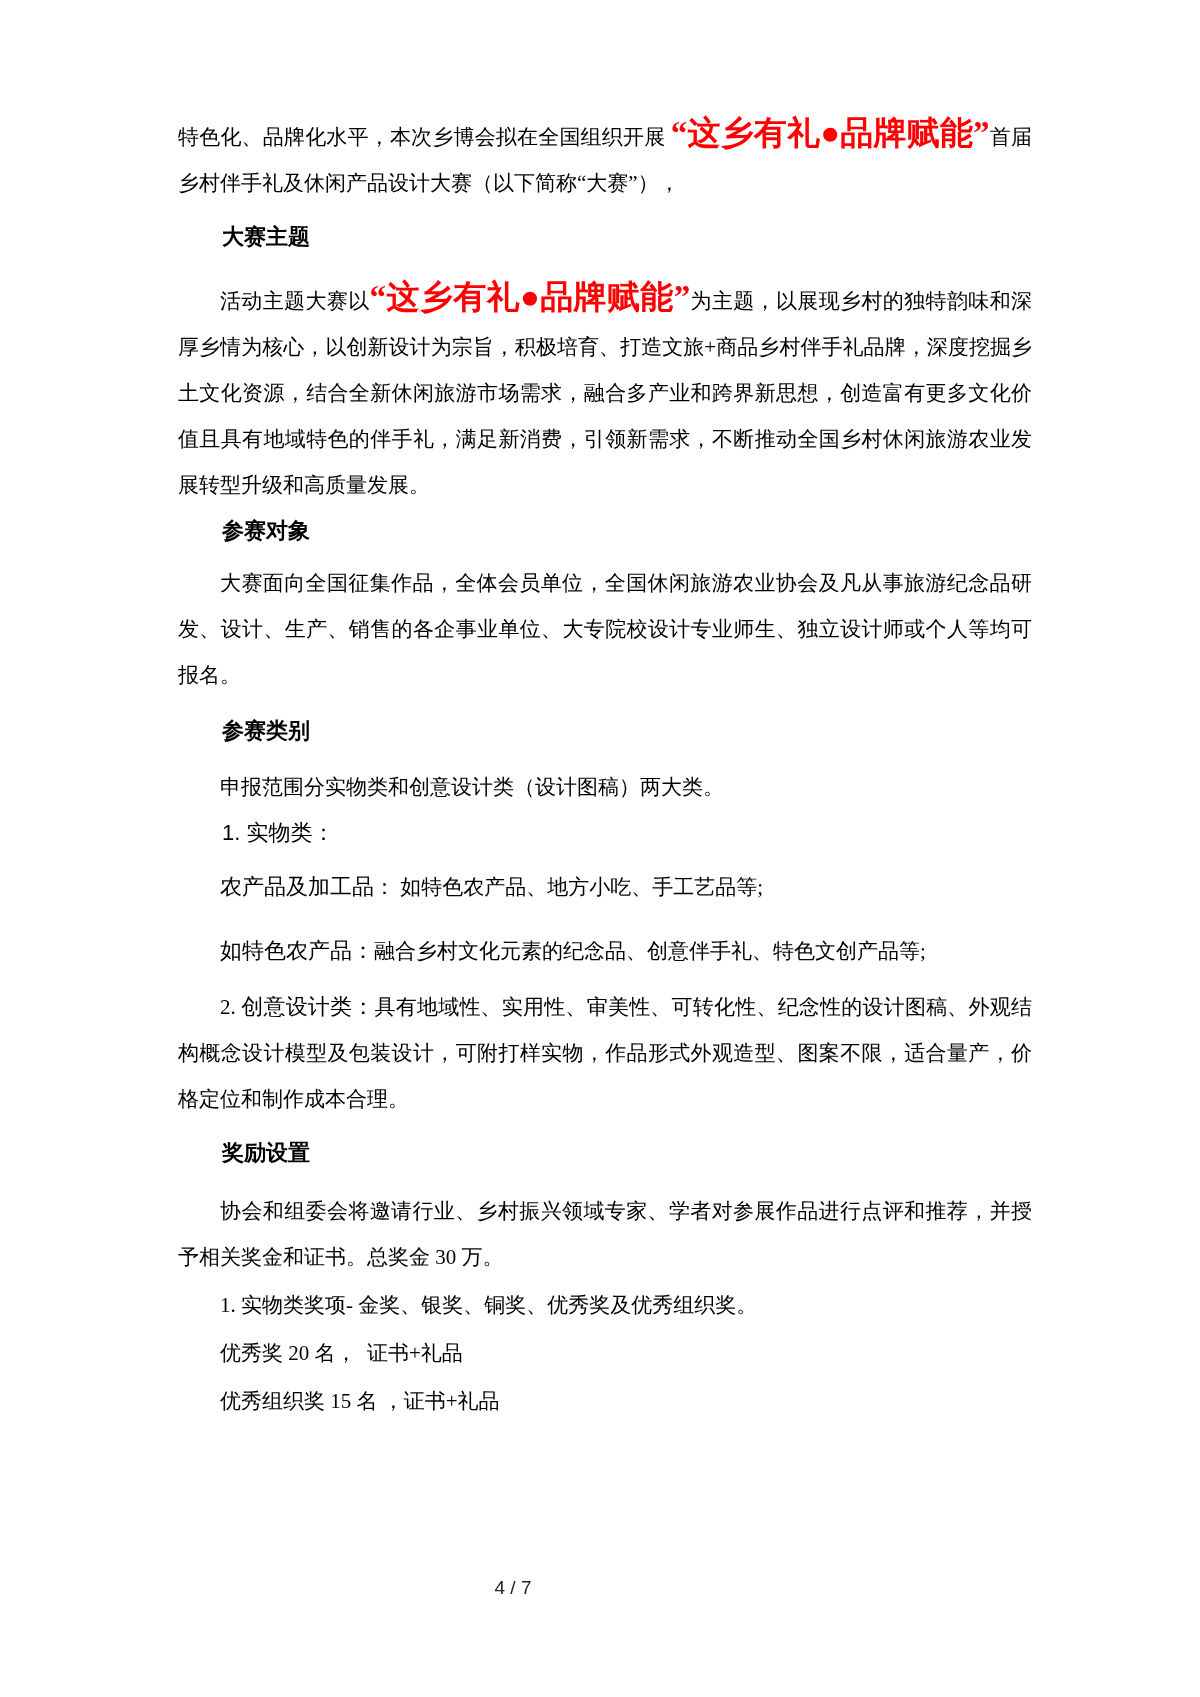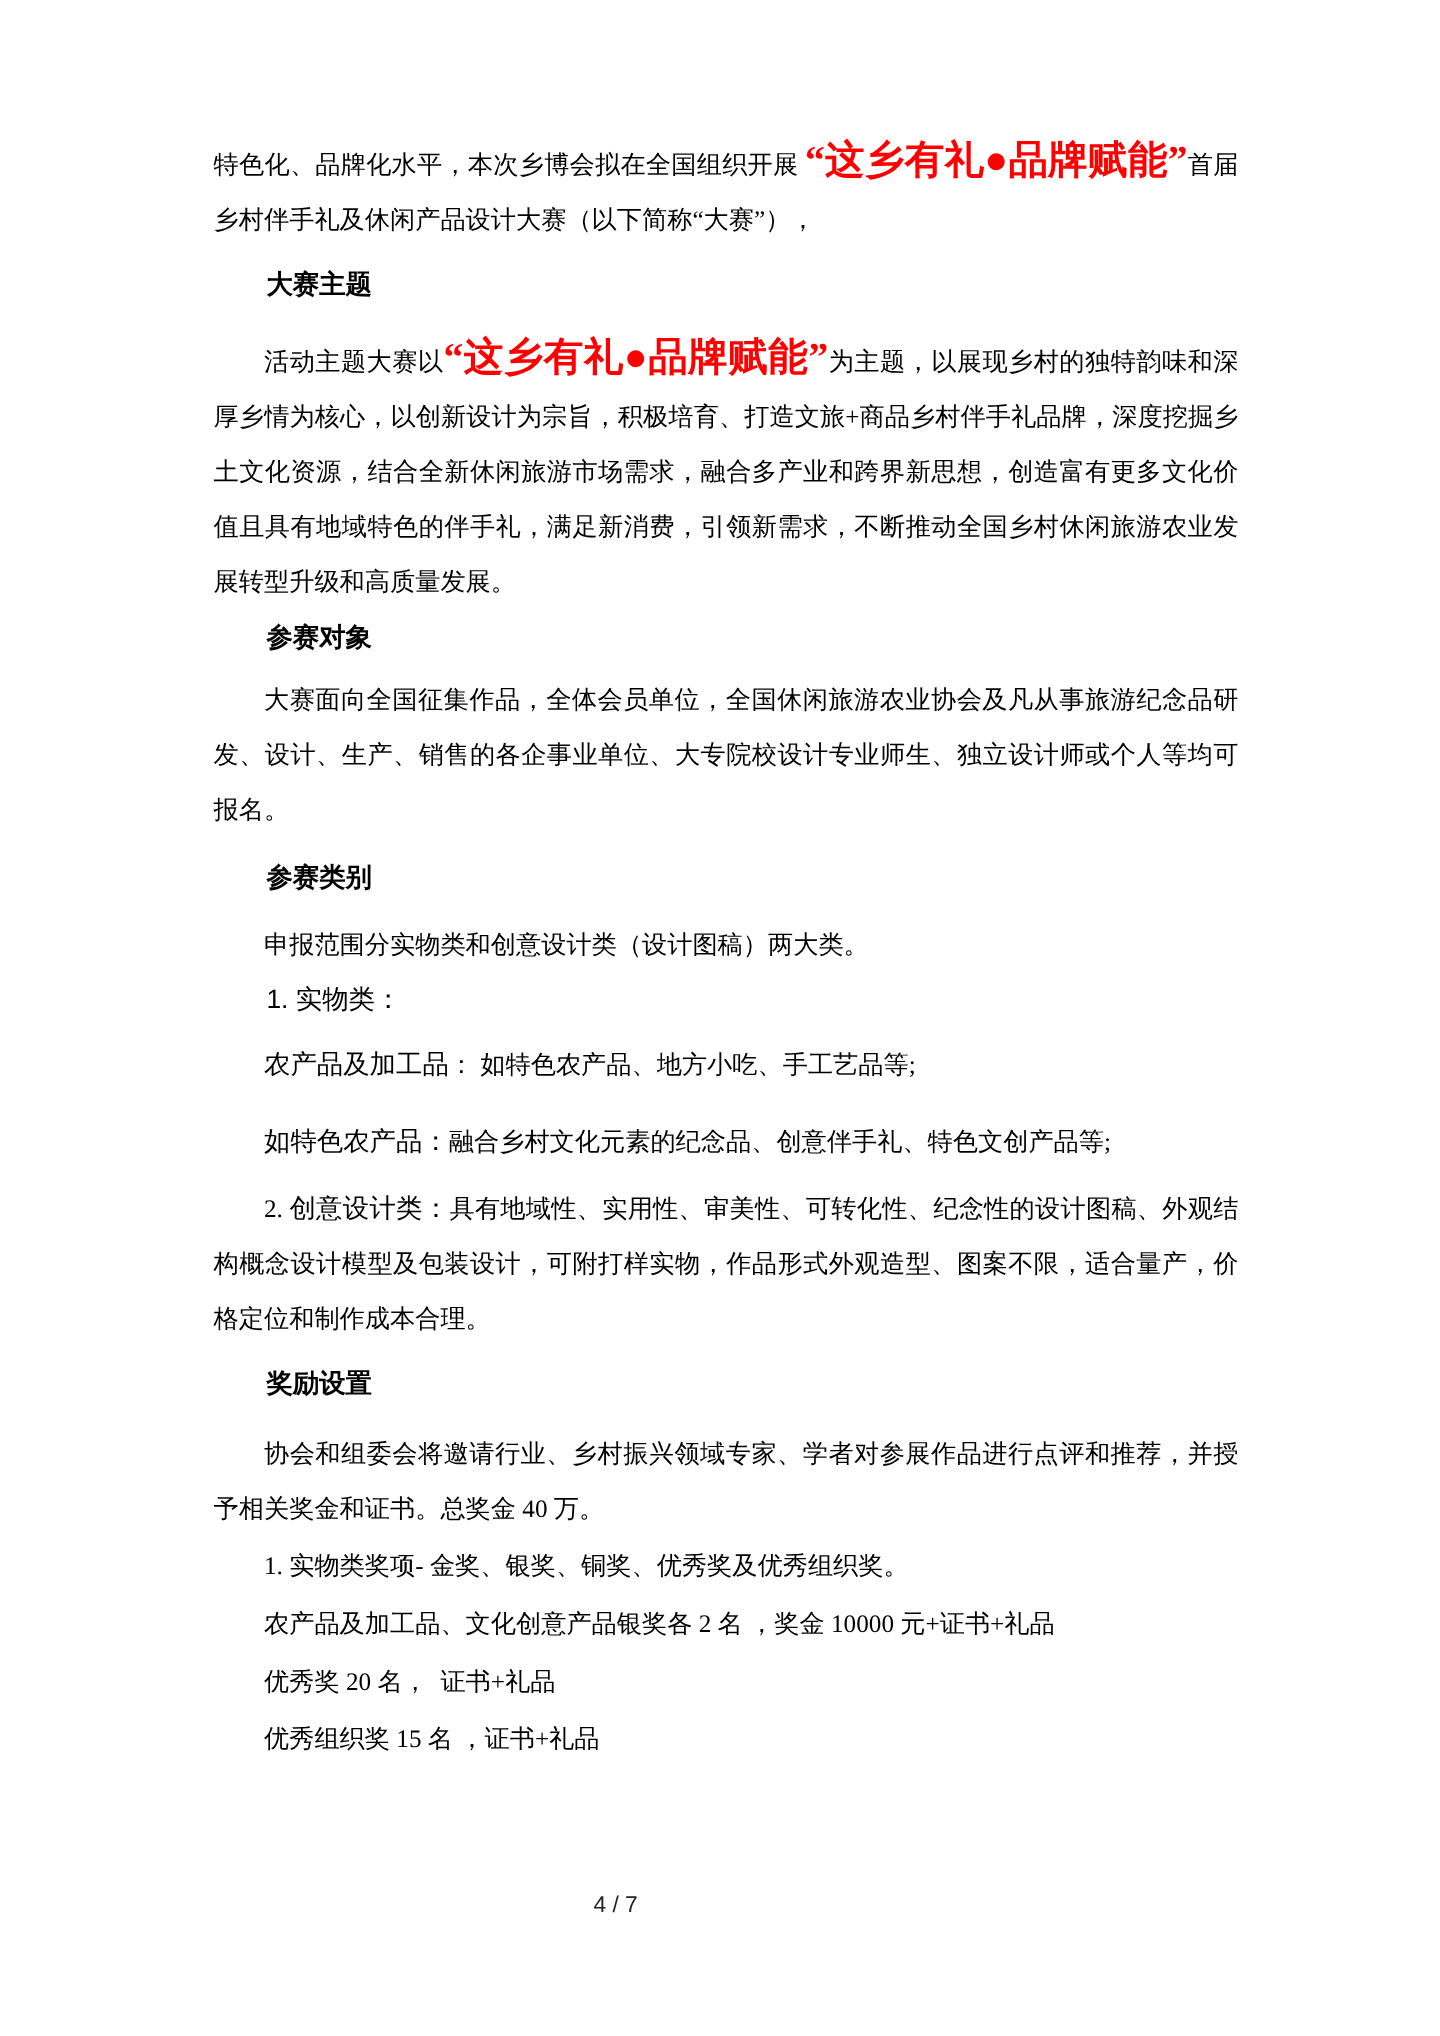--- a/index.html
+++ b/index.html
@@ -92,24 +92,23 @@
     <p class="p indent bold-label">1. 实物类：</p>
 
     <p class="p indent mt8"><span class="bold-label">农产品及加工品</span><span>： 如特色农产品、地方小吃、手工艺品等;</span></p>
 
     <p class="p indent mt18"><span class="bold-label">如特色农产品：</span><span>融合乡村文化元素的纪念品、创意伴手礼、特色文创产品等;</span></p>
 
     <p class="p indent mt10"><span>2. </span><span class="bold-label">创意设计类：</span><span>具有地域性、实用性、审美性、可转化性、纪念性的设计图稿、外观结构概念设计模型及包装设计，可附打样实物，作品形式外观造型、图案不限，适合量产，价格定位和制作成本合理。</span></p>
 
     <h2 class="heading mt8">奖励设置</h2>
 
-    <p class="p indent mt12">协会和组委会将邀请行业、乡村振兴领域专家、学者对参展作品进行点评和推荐，并授予相关奖金和证书。总奖金 40 万。</p>
+    <p class="p indent mt12">协会和组委会将邀请行业、乡村振兴领域专家、学者对参展作品进行点评和推荐，并授予相关奖金和证书。总奖金 30 万。</p>
 
     <p class="p indent mt2">1. 实物类奖项- 金奖、银奖、铜奖、优秀奖及优秀组织奖。</p>
 
-    <p class="award">农产品及加工品、文化创意产品银奖各 2 名 ，奖金 10000 元+证书+礼品</p>
     <p class="award">优秀奖 20 名，  证书+礼品</p>
     <p class="award">优秀组织奖 15 名 ，证书+礼品</p>
 
   </div>
 
   <div class="footer">4 / 7</div>
 </div>
 
 </body></html>

